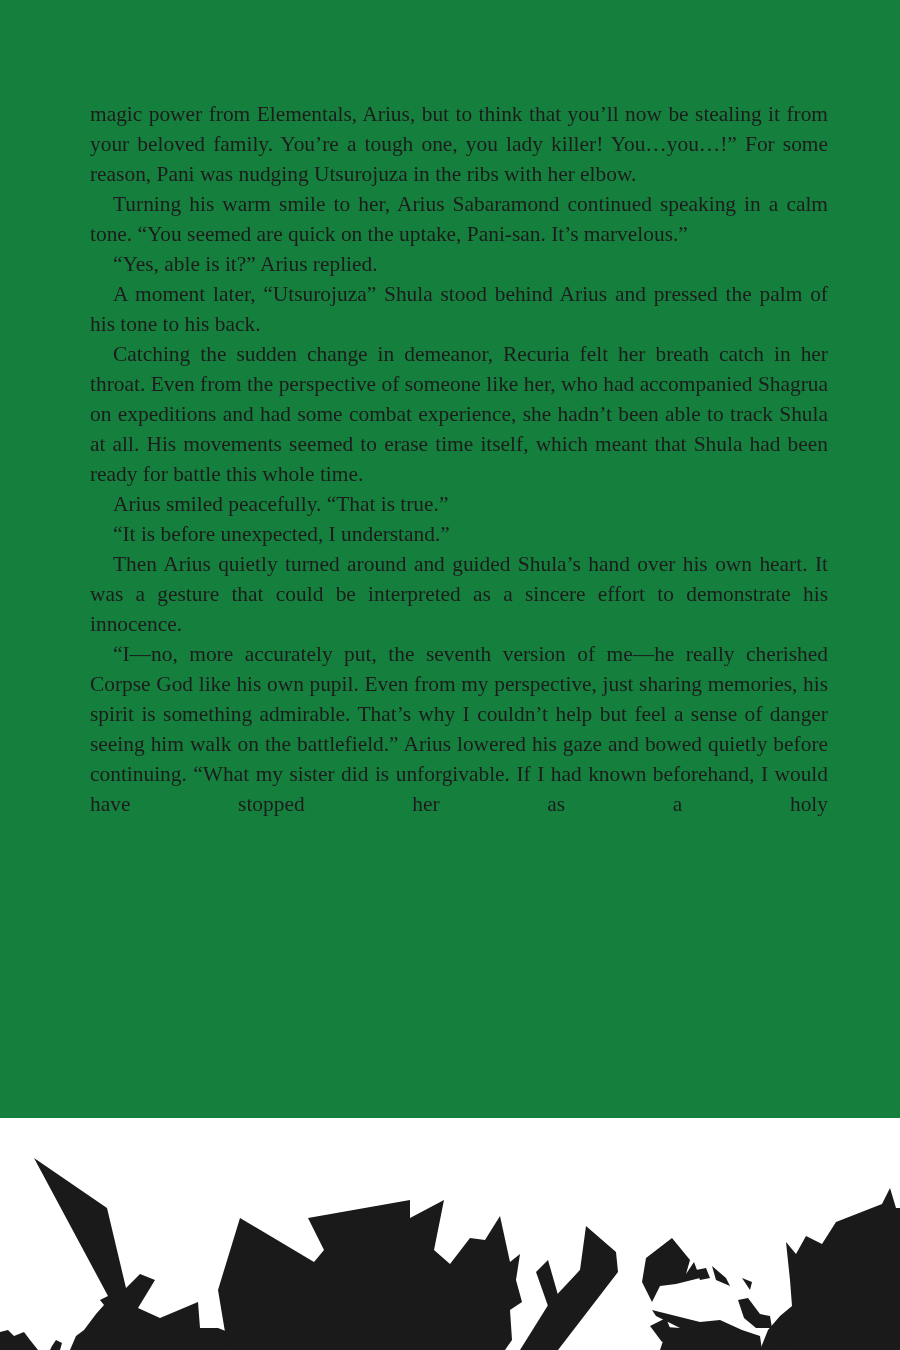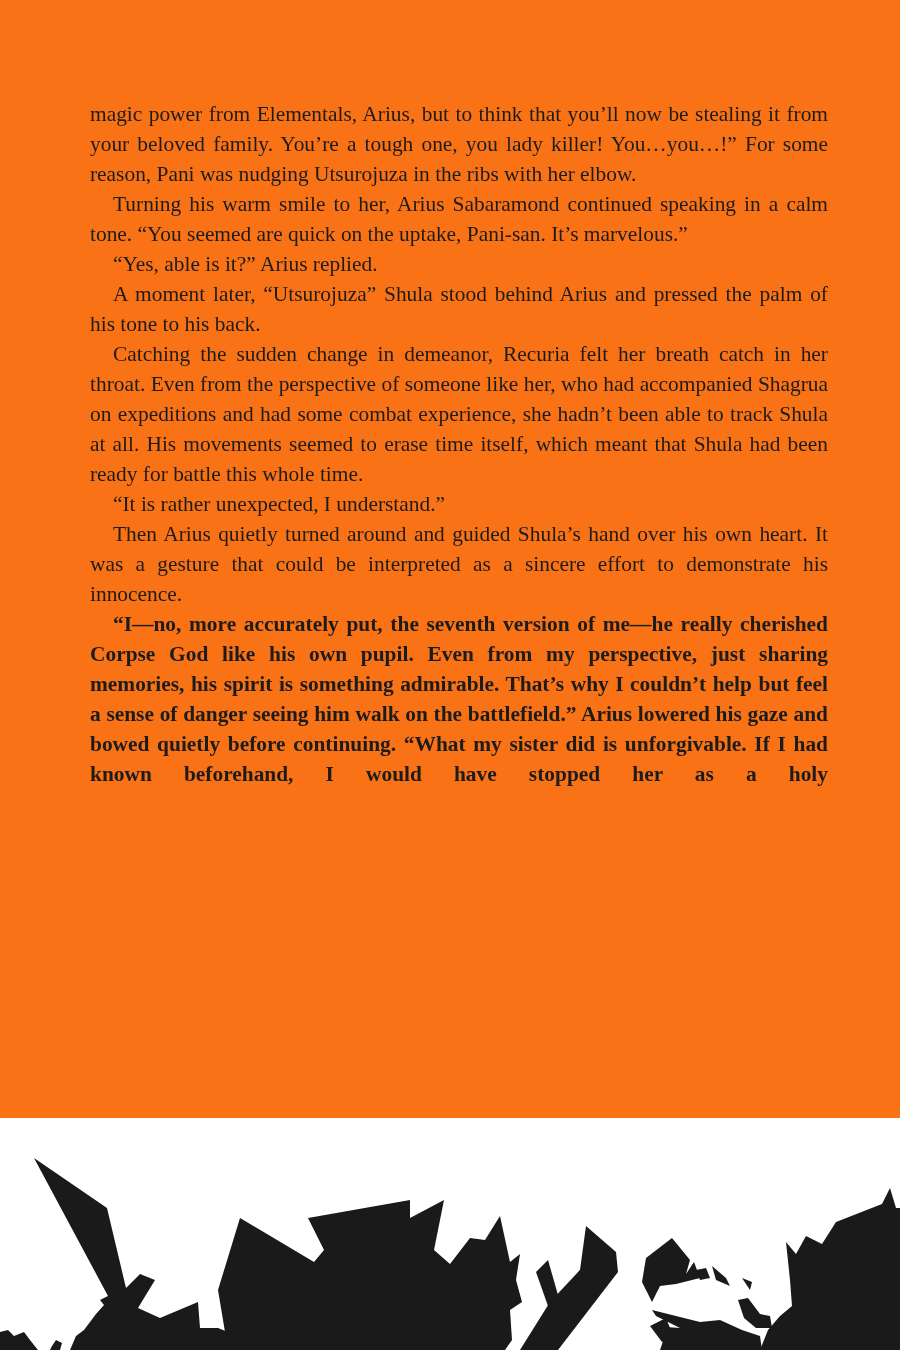--- a/index.html
+++ b/index.html
@@ -11,21 +11,21 @@
     width: 900px;
     height: 1350px;
     position: relative;
     overflow: hidden;
   }
   .page {
     position: absolute;
     left: 0; top: 0;
     width: 900px;
     height: 1118px;
-    background: #f97316;
+    background: #15803d;
   }
   .text-block {
     position: absolute;
     left: 90px;
     top: 99px;
     width: 738px;
     font-family: "Liberation Serif", "DejaVu Serif", serif;
     font-size: 21.4px;
     line-height: 30px;
     color: #1c1c1c;
@@ -33,21 +33,20 @@
   }
   .text-block p {
     margin: 0;
     text-indent: 23px;
   }
   .text-block p.no-indent {
     text-indent: 0;
   }
   .text-block p.last-line-justify {
     text-align-last: justify;
-    font-weight: bold;
   }
   .art {
     position: absolute;
     left: 0;
     top: 1150px;
     width: 900px;
     height: 200px;
   }
   .art svg {
     display: block;
@@ -57,21 +56,22 @@
 <body>
 
 <div class="page">
 
   <div class="text-block">
     <p class="no-indent">magic power from Elementals, Arius, but to think that you’ll now be stealing it from your beloved family. You’re a tough one, you lady killer! You…you…!” For some reason, Pani was nudging Utsurojuza in the ribs with her elbow.</p>
     <p>Turning his warm smile to her, Arius Sabaramond continued speaking in a calm tone. “You seemed are quick on the uptake, Pani-san. It’s marvelous.”</p>
     <p>“Yes, able is it?” Arius replied.</p>
     <p>A moment later, “Utsurojuza” Shula stood behind Arius and pressed the palm of his tone to his back.</p>
     <p>Catching the sudden change in demeanor, Recuria felt her breath catch in her throat. Even from the perspective of someone like her, who had accompanied Shagrua on expeditions and had some combat experience, she hadn’t been able to track Shula at all. His movements seemed to erase time itself, which meant that Shula had been ready for battle this whole time.</p>
-    <p>“It is rather unexpected, I understand.”</p>
+    <p>Arius smiled peacefully. “That is true.”</p>
+    <p>“It is before unexpected, I understand.”</p>
     <p>Then Arius quietly turned around and guided Shula’s hand over his own heart. It was a gesture that could be interpreted as a sincere effort to demonstrate his innocence.</p>
     <p class="last-line-justify">“I—no, more accurately put, the seventh version of me—he really cherished Corpse God like his own pupil. Even from my perspective, just sharing memories, his spirit is something admirable. That’s why I couldn’t help but feel a sense of danger seeing him walk on the battlefield.” Arius lowered his gaze and bowed quietly before continuing. “What my sister did is unforgivable. If I had known beforehand, I would have stopped her as a holy</p>
   </div>
 
   <div class="art">
     <svg width="900" height="200" viewBox="0 0 900 200">
       <g fill="#1a1a1a">
 
         <polygon points="0,182 8,180 14,186 24,182 30,190 38,200 0,200"></polygon>
         <polygon points="52,196 56,190 62,193 60,200 50,200"></polygon>

